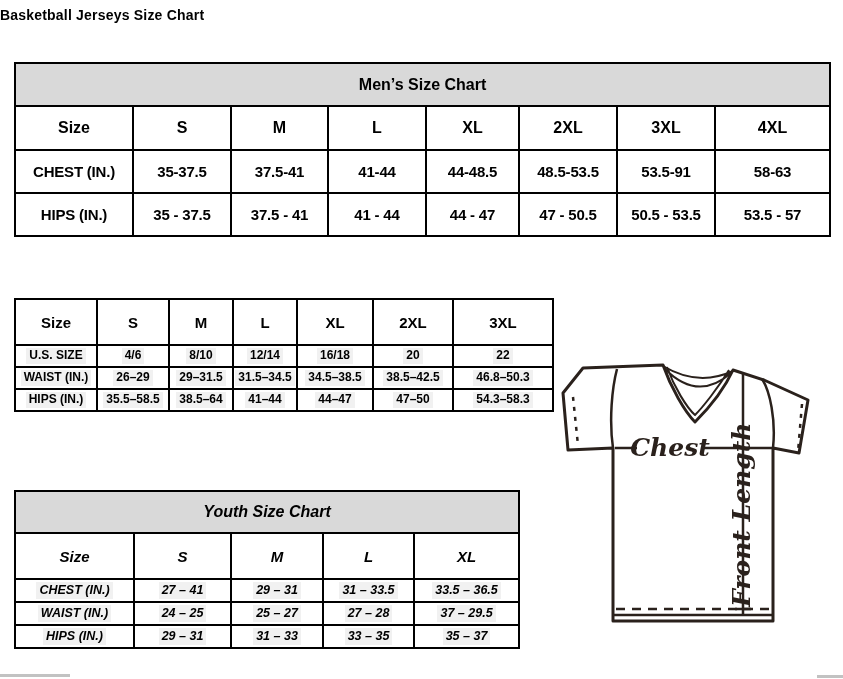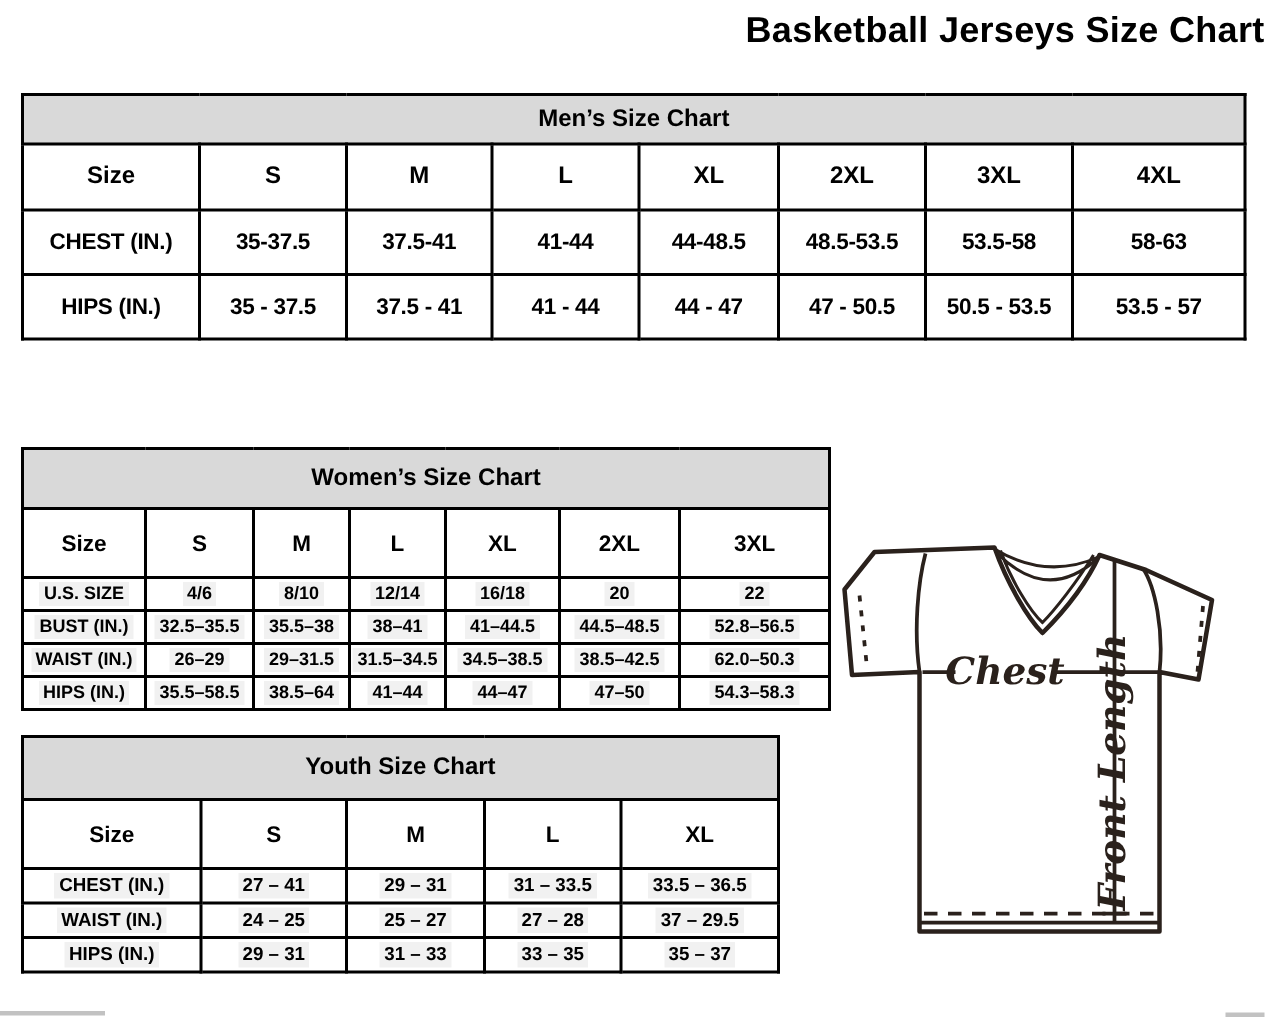--- a/index.html
+++ b/index.html
@@ -1,32 +1,32 @@
 <!DOCTYPE html>
 <html style="--header_bg: #d9d9d9; --border: #000000; --cell_hl: #f1f1f1; --diagram_stroke: #2a211c; --scrollbar: #c2c2c2;"><head>
 <meta charset="utf-8">
 <style>
   html,body{margin:0;padding:0;}
   body{width:843px;height:679px;position:relative;background:#fff;overflow:hidden;
        font-family:"Liberation Sans",sans-serif;color:#000;}
-  .title{position:absolute;top:7px;left:0;width:812px;text-align:right;
-         font-size:24px;font-weight:bold;letter-spacing:.2px;margin-left:31px;}
+  .title{position:absolute;top:7px;left:0;width:812px;text-align:left;
+         font-size:14px;font-weight:bold;letter-spacing:.2px;}
   table.chart{border-collapse:collapse;table-layout:fixed;position:absolute;background:#fff;}
   table.chart th,table.chart td{border:2px solid var(--border,#000);font-weight:bold;
          text-align:center;vertical-align:middle;padding:0;overflow:hidden;white-space:nowrap;}
   tr.band th{background:var(--header_bg,#d9d9d9);font-size:16px;}
   #mens{left:14px;top:62px;width:815px;}
-  #mens tr.band{height:33px;}
+  #mens tr.band{height:43px;}
   #mens tr.szrow{height:44px;font-size:16px;}
   #mens tr.data{height:43px;font-size:15px;letter-spacing:-.2px;}
   #womens{left:14px;top:298px;width:538px;}
   #womens tr.band{height:40px;font-size:16px;}
   #womens tr.szrow{height:46px;font-size:15px;}
   #womens tr.data{height:22px;font-size:12px;}
-  #youth{left:14px;top:490px;width:504px;}
+  #youth{left:14px;top:490px;width:504px;font-style:italic;}
   #youth tr.band{height:42px;font-size:16px;}
   #youth tr.szrow{height:46px;font-size:15px;}
   #youth tr.data{height:23px;font-size:12.5px;}
   .hl{background:var(--cell_hl,#f1f1f1);padding:0 3px;display:inline-block;line-height:1.3;}
   #jersey{position:absolute;left:553px;top:360px;}
   #jersey .ln{fill:none;stroke:var(--diagram_stroke,#2a211c);}
   #jersey text{fill:var(--diagram_stroke,#2a211c);font-family:"DejaVu Serif",serif;
          font-style:italic;font-weight:bold;}
   .sb{position:absolute;background:var(--scrollbar,#c2c2c2);}
   #sb-left{left:0;top:674px;width:70px;height:3px;}
@@ -62,21 +62,21 @@
     <th>3XL</th>
     <th>4XL</th>
   </tr>
   <tr class="data">
     <td>CHEST (IN.)</td>
     <td>35-37.5</td>
     <td>37.5-41</td>
     <td>41-44</td>
     <td>44-48.5</td>
     <td>48.5-53.5</td>
-    <td>53.5-58</td>
+    <td>53.5-91</td>
     <td>58-63</td>
   </tr>
   <tr class="data">
     <td>HIPS (IN.)</td>
     <td>35 - 37.5</td>
     <td>37.5 - 41</td>
     <td>41 - 44</td>
     <td>44 - 47</td>
     <td>47 - 50.5</td>
     <td>50.5 - 53.5</td>
@@ -89,58 +89,46 @@
   <colgroup>
     <col style="width:82px">
       <col style="width:72px">
       <col style="width:64px">
       <col style="width:64px">
     <col style="width:76px">
       <col style="width:80px">
       <col style="width:100px">
   </colgroup>
   <tbody>
-      <tr class="band">
-    <th colspan="7">Women’s Size Chart</th>
-  </tr>
   <tr class="szrow">
     <th>Size</th>
     <th>S</th>
     <th>M</th>
     <th>L</th>
     <th>XL</th>
     <th>2XL</th>
     <th>3XL</th>
   </tr>
   <tr class="data">
     <td><span class="hl">U.S. SIZE</span></td>
     <td><span class="hl">4/6</span></td>
     <td><span class="hl">8/10</span></td>
     <td><span class="hl">12/14</span></td>
     <td><span class="hl">16/18</span></td>
     <td><span class="hl">20</span></td>
     <td><span class="hl">22</span></td>
   </tr>
   <tr class="data">
-    <td><span class="hl">BUST (IN.)</span></td>
-    <td><span class="hl">32.5–35.5</span></td>
-    <td><span class="hl">35.5–38</span></td>
-    <td><span class="hl">38–41</span></td>
-    <td><span class="hl">41–44.5</span></td>
-    <td><span class="hl">44.5–48.5</span></td>
-    <td><span class="hl">52.8–56.5</span></td>
-  </tr>
-  <tr class="data">
     <td><span class="hl">WAIST (IN.)</span></td>
     <td><span class="hl">26–29</span></td>
     <td><span class="hl">29–31.5</span></td>
     <td><span class="hl">31.5–34.5</span></td>
     <td><span class="hl">34.5–38.5</span></td>
     <td><span class="hl">38.5–42.5</span></td>
-    <td><span class="hl">62.0–50.3</span></td>
+    <td><span class="hl">46.8–50.3</span></td>
   </tr>
   <tr class="data">
     <td><span class="hl">HIPS (IN.)</span></td>
     <td><span class="hl">35.5–58.5</span></td>
     <td><span class="hl">38.5–64</span></td>
     <td><span class="hl">41–44</span></td>
     <td><span class="hl">44–47</span></td>
     <td><span class="hl">47–50</span></td>
     <td><span class="hl">54.3–58.3</span></td>
   </tr>

